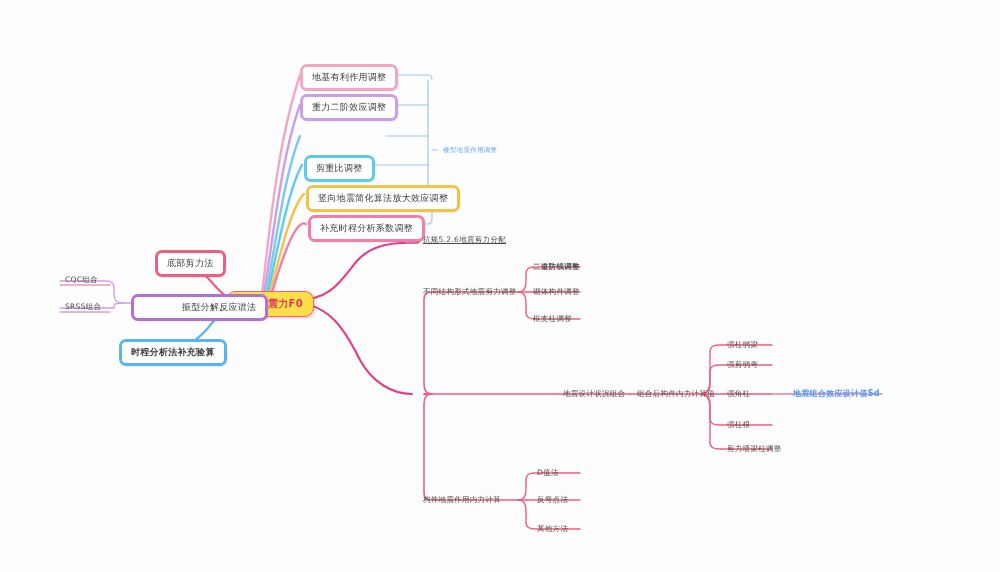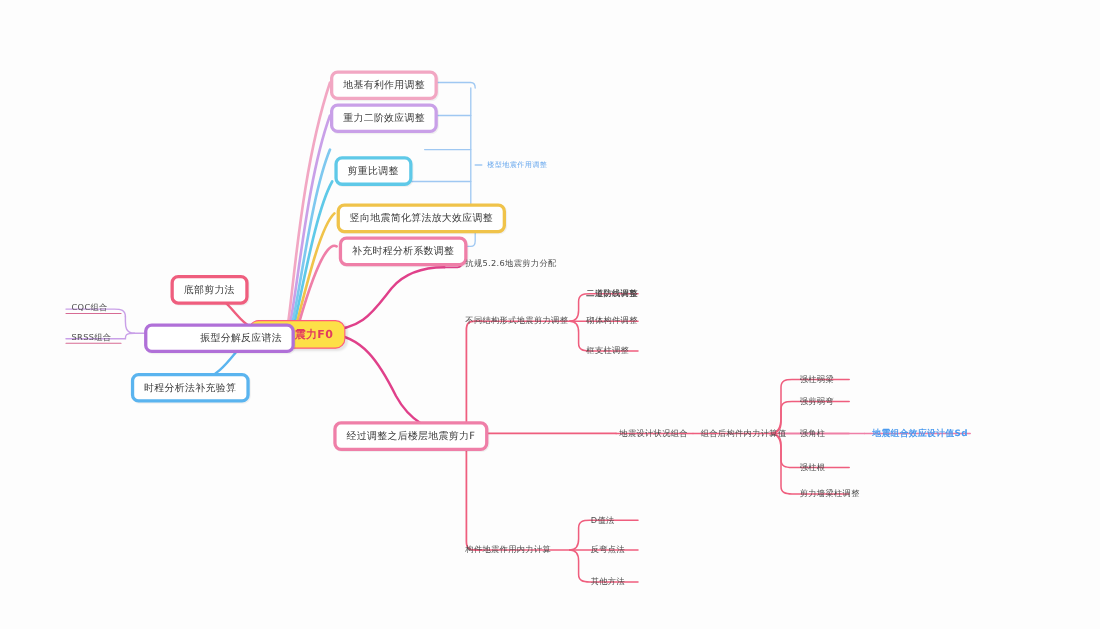--- a/index.html
+++ b/index.html
@@ -49,21 +49,21 @@
   .plain.tiny{font-size:6.5px;color:#6aa9ee;}
 
   .c-pink{border-color:#f2a7c3;}
   .c-purple{border-color:#c9a0e8;}
   .c-skyblue{border-color:#7ec8ef;}
   .c-cyan{border-color:#5fc9e8;}
   .c-yellow{border-color:#f0c34a;}
   .c-rose{border-color:#ef7fa8;}
   .c-red{border-color:#ef5e7e;}
   .c-violet{border-color:#b070d8;padding-left:48px;}
-  .c-blue{border-color:#5ab4ef;}
+  .c-blue{border-color:#5ab4ef;font-weight:bold;}
 </style>
 </head>
 <body>
 
 <div id="canvas">
 
   <svg class="wires" viewBox="0 0 1000 572">
     <g fill="none" stroke-linecap="round">
 
       <path d="M262,293 C268,250 275,150 300,75" stroke="#f2a7c3" stroke-width="2.4"></path>
@@ -150,41 +150,38 @@
   <div class="node plain" style="left:62px;top:300px;">
     <span>SRSS组合</span>
   </div>
 
   <div class="node boxed c-pink" style="left:300px;top:64px;">
     <span>地基有利作用调整</span>
   </div>
   <div class="node boxed c-purple" style="left:300px;top:94px;">
     <span>重力二阶效应调整</span>
   </div>
-  <div class="node boxed c-cyan" style="left:304px;top:142px;text-align:center;">
+  <div class="node boxed c-cyan" style="left:304px;top:155px;text-align:center;">
     <span>剪重比调整</span>
   </div>
   <div class="node boxed c-rose" style="left:308px;top:215px;">
     <span>补充时程分析系数调整</span>
   </div>
   <div class="node boxed c-yellow" style="left:306px;top:185px;">
     <span>竖向地震简化算法放大效应调整</span>
   </div>
 
   <div class="node plain tiny" style="left:440px;top:144px;">
     <span>楼型地震作用调整</span>
   </div>
 
-  <div class="node plain" style="left:420px;top:233px;">
+  <div class="node plain" style="left:420px;top:233px;text-decoration:underline;">
     <span>抗规5.2.6地震剪力分配</span>
   </div>
 
-  <div class="node boxed c-rose" style="left:303px;top:383px;">
-    <span>经过调整之后楼层地震剪力F</span>
-  </div>
 
   <div class="node plain" style="left:420px;top:285px;">
     <span>不同结构形式地震剪力调整</span>
   </div>
   <div class="node plain" style="left:530px;top:260px;font-weight:bold;">
     <span>二道防线调整</span>
   </div>
   <div class="node plain" style="left:530px;top:285px;">
     <span>砌体构件调整</span>
   </div>

